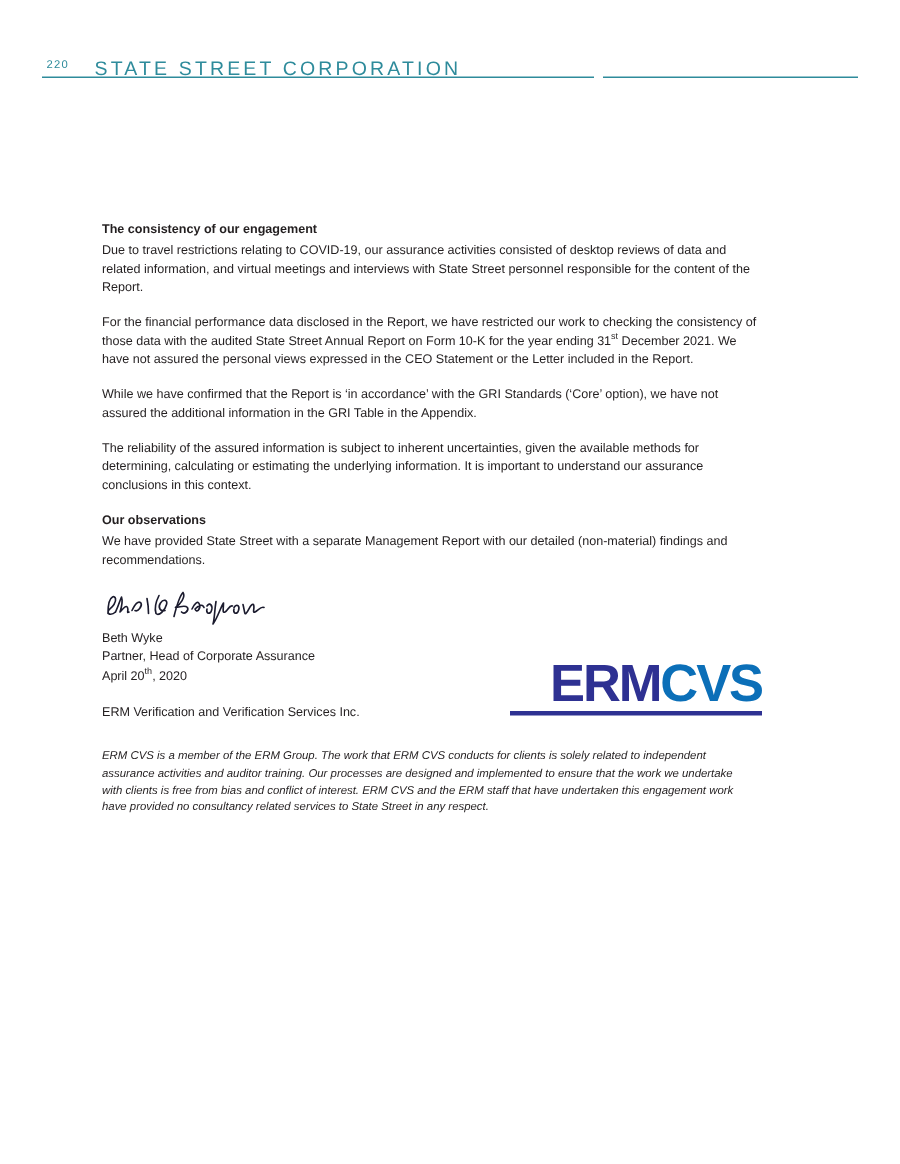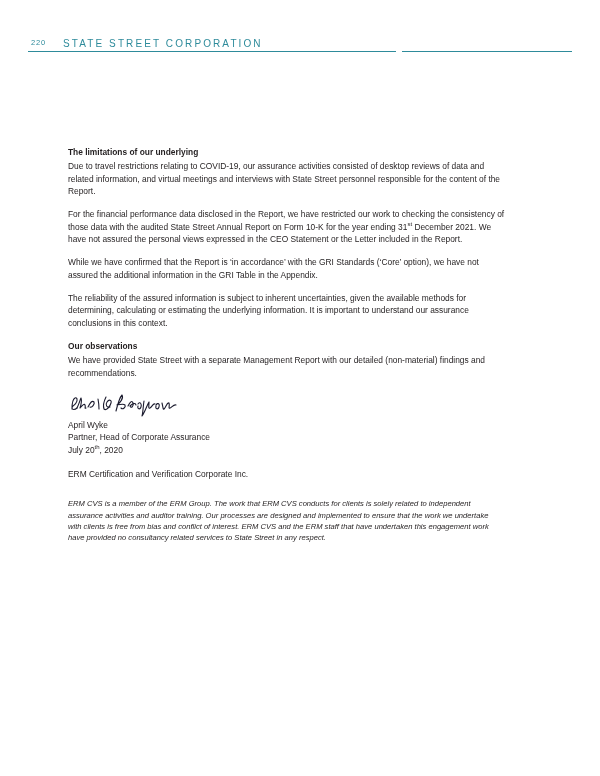--- a/index.html
+++ b/index.html
@@ -36,21 +36,21 @@
     top: 4px;
     font-size: 7.5px;
     letter-spacing: 0.8px;
     color: #2e8b9b;
     font-family: "Liberation Sans", sans-serif;
   }
   .header-title {
     position: absolute;
     left: 35px;
     top: 4px;
-    font-size: 10px;
+    font-size: 13px;
     letter-spacing: 2.1px;
     color: #2e8b9b;
     white-space: nowrap;
   }
   .header-rule-left {
     position: absolute;
     left: 0;
     top: 17px;
     width: 368px;
     height: 1px;
@@ -171,21 +171,21 @@
 
   <div class="header">
     <div class="header-pagenum">220</div>
     <div class="header-title">STATE STREET CORPORATION</div>
     <div class="header-rule-left"></div>
     <div class="header-rule-right"></div>
   </div>
 
   <div class="content">
 
-    <div class="h-sub">The limitations of our underlying</div>
+    <div class="h-sub">The consistency of our engagement</div>
     <p class="para">Due to travel restrictions relating to COVID-19, our assurance activities consisted of desktop reviews of data and related information, and virtual meetings and interviews with State Street personnel responsible for the content of the Report.</p>
 
     <p class="para"><span>For the financial performance data disclosed in the Report, we have restricted our work to checking the consistency of those data with the audited State Street Annual Report on Form 10-K for the year ending 31</span><sup>st</sup><span> December 2021. We have not assured the personal views expressed in the CEO Statement or the Letter included in the Report.</span></p>
 
     <p class="para">While we have confirmed that the Report is ‘in accordance’ with the GRI Standards (‘Core’ option), we have not assured the additional information in the GRI Table in the Appendix.</p>
 
     <p class="para">The reliability of the assured information is subject to inherent uncertainties, given the available methods for determining, calculating or estimating the underlying information. It is important to understand our assurance conclusions in this context.</p>
 
     <div class="h-sub">Our observations</div>
     <p class="para tight">We have provided State Street with a separate Management Report with our detailed (non-material) findings and recommendations.</p>
@@ -202,26 +202,30 @@
           <path d="M60 15 C62 11, 64 9, 65 12 C66 15, 63 18, 62 15 C64 13, 67 11, 68 14"></path>
           <path d="M70 13 C72 10, 74 13, 73 16 C72 19, 69 18, 70 15"></path>
           <path d="M76 10 C75 16, 75 22, 74 25 C77 21, 79 14, 81 11 C81 15, 80 18, 82 17 C84 16, 85 12, 87 13"></path>
           <path d="M88 14 C90 11, 92 13, 91 16 C90 19, 87 18, 88 15"></path>
           <path d="M94 12 C95 16, 95 19, 96 18 C98 16, 99 11, 101 12 C102 14, 100 18, 102 17 C104 16, 106 13, 108 14"></path>
         </g>
       </svg>
     </div>
 
     <div class="sig-lines">
-      <div>April Wyke</div>
+      <div>Beth Wyke</div>
       <div>Partner, Head of Corporate Assurance</div>
-      <div><span>July 20</span><sup>th</sup><span>, 2020</span></div>
+      <div><span>April 20</span><sup>th</sup><span>, 2020</span></div>
     </div>
 
     <div class="contact-block">
-      <div>ERM Certification and Verification Corporate Inc.</div>
-    </div>
-
+      <div>ERM Verification and Verification Services Inc.</div>
+    </div>
+
+    <div class="logo">
+      <div class="logo-text"><span>ERM</span><span class="cvs">CVS</span></div>
+      <div class="logo-rule"></div>
+    </div>
 
     <div class="footnote">ERM CVS is a member of the ERM Group. The work that ERM CVS conducts for clients is solely related to independent assurance activities and auditor training. Our processes are designed and implemented to ensure that the work we undertake with clients is free from bias and conflict of interest. ERM CVS and the ERM staff that have undertaken this engagement work have provided no consultancy related services to State Street in any respect.</div>
 
   </div>
 </div>
 
 </body></html>

